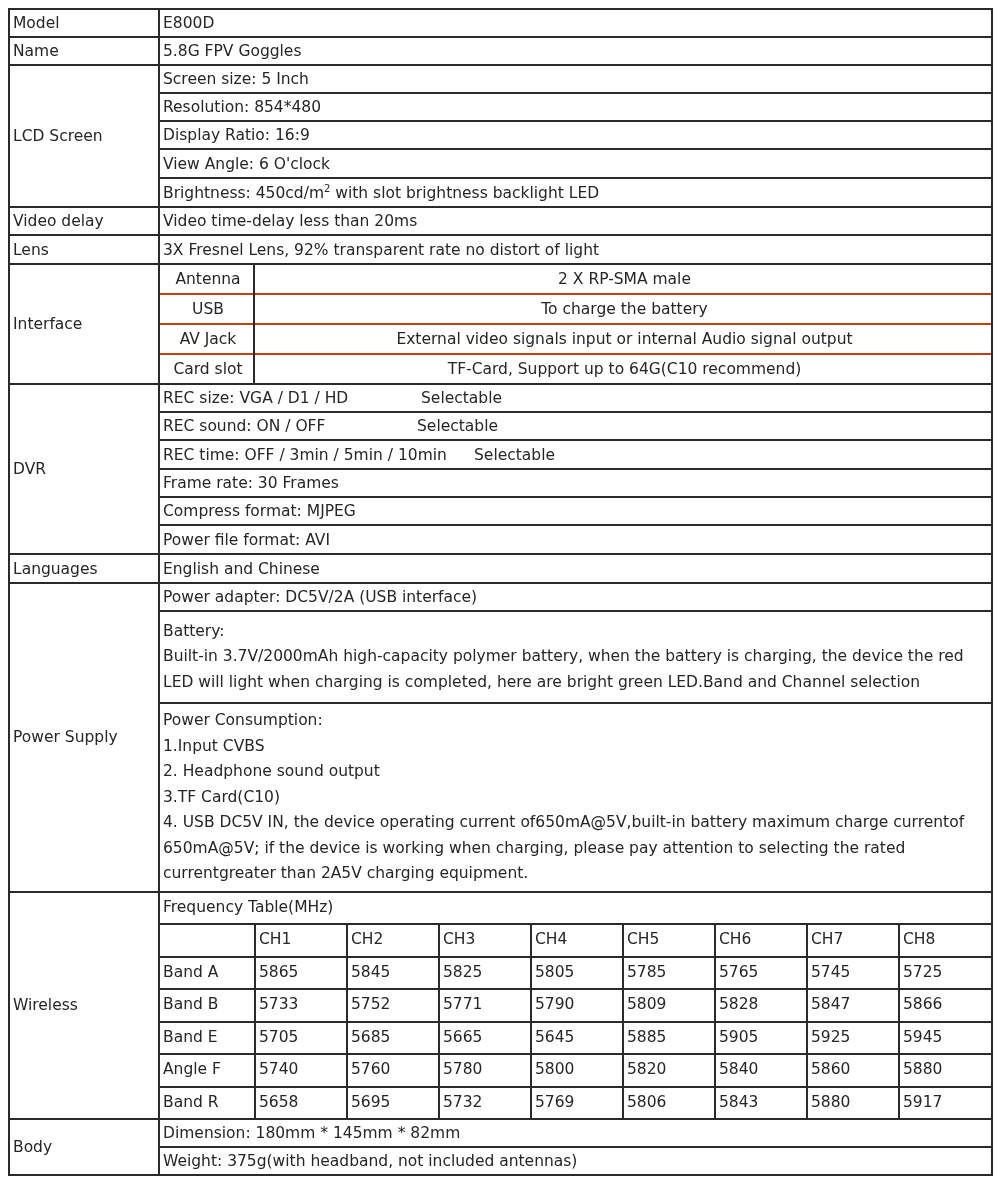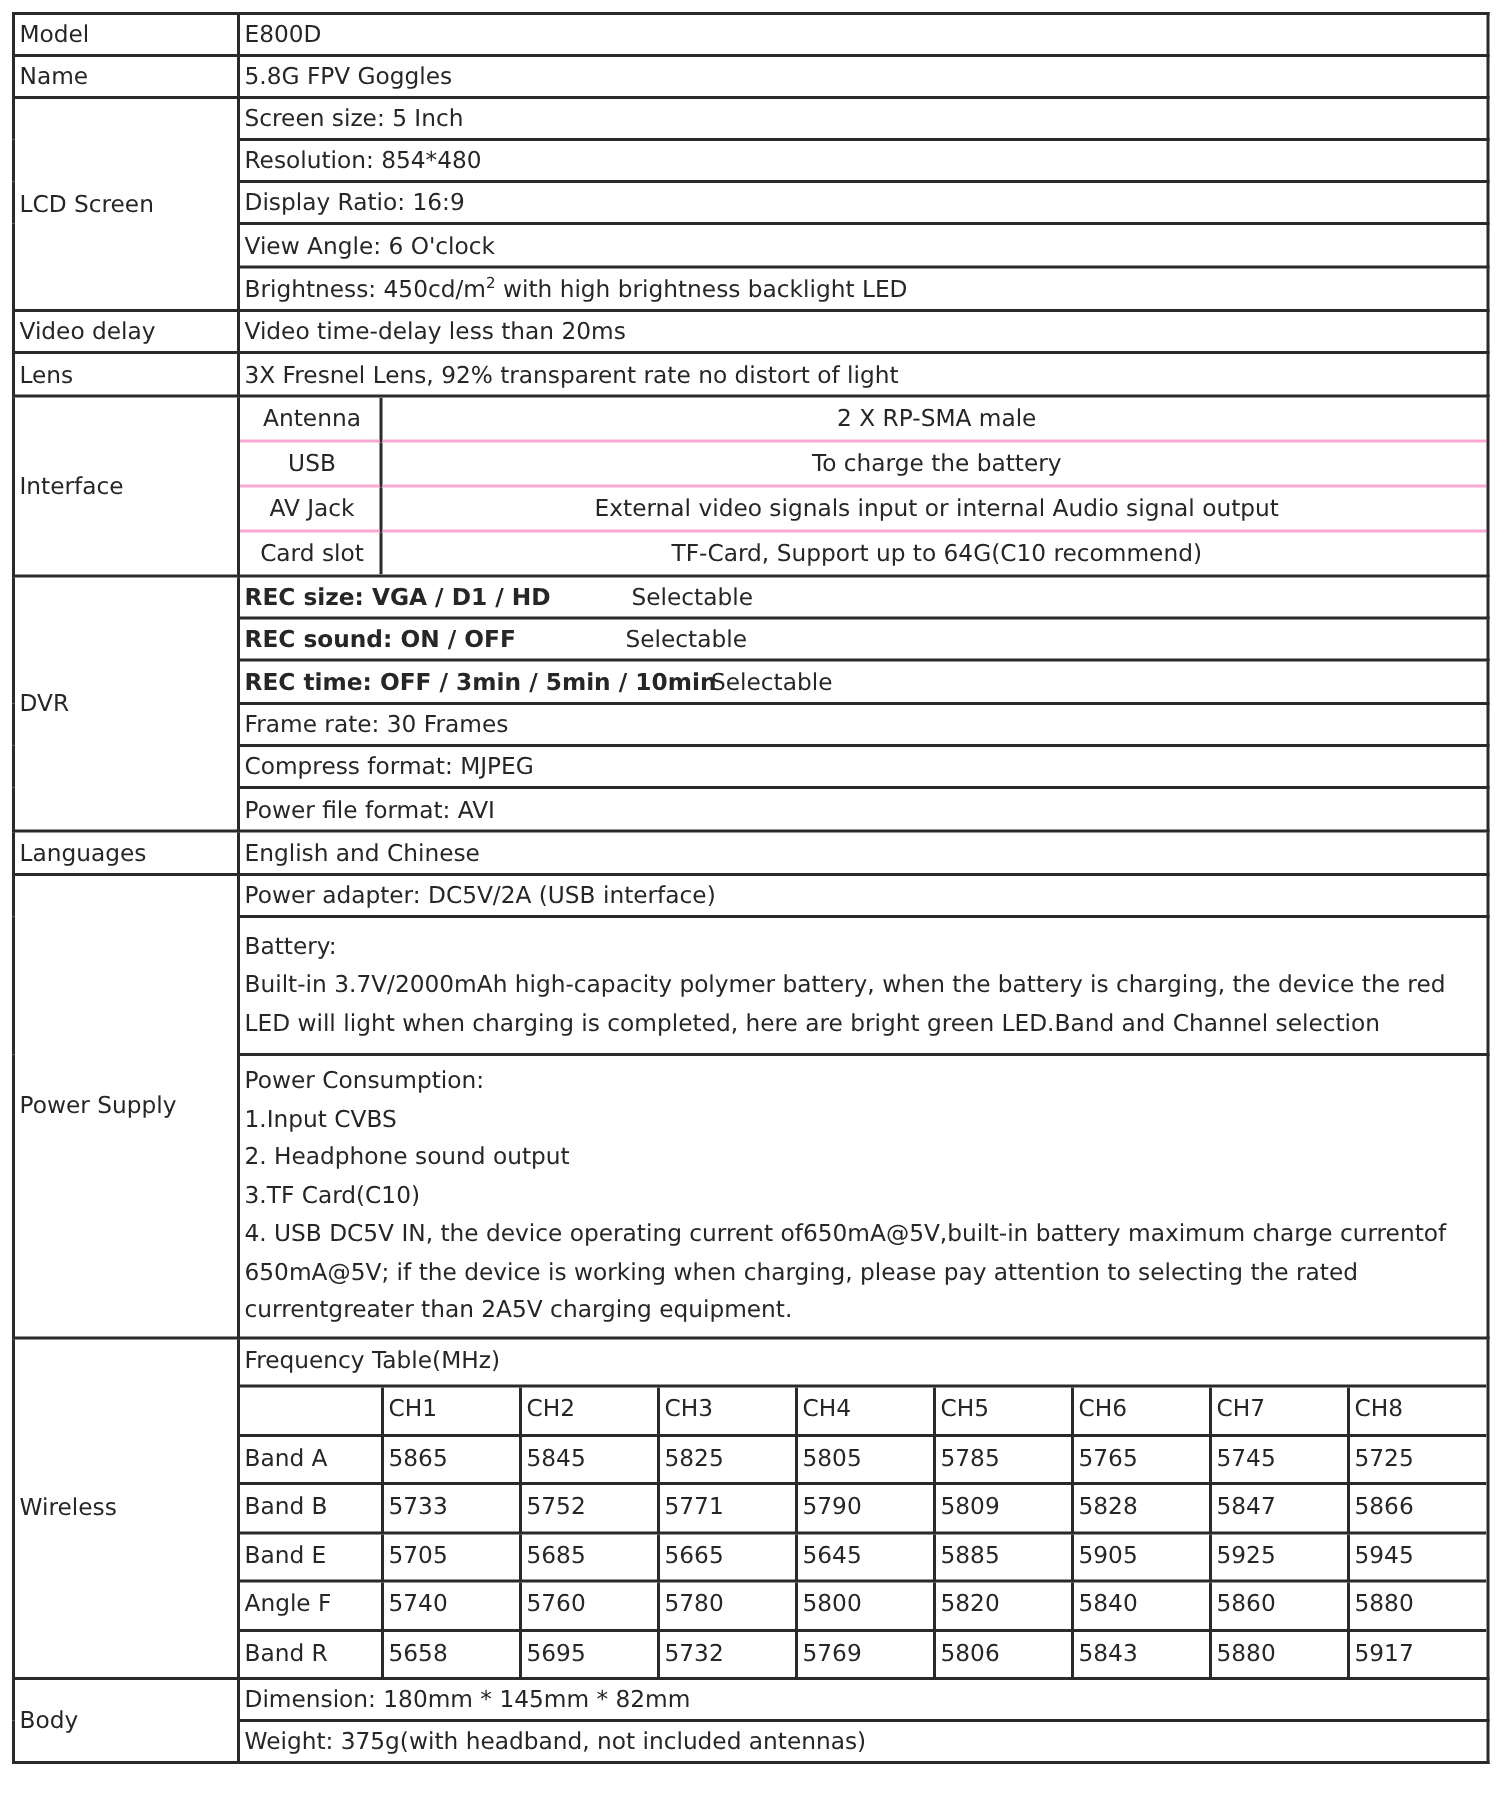--- a/index.html
+++ b/index.html
@@ -7,25 +7,25 @@
          font-family:"DejaVu Sans", sans-serif; color:#262626; }
   table.spec { position:absolute; left:8px; top:8px; width:985px;
                border-collapse:collapse; table-layout:fixed; font-size:15.5px; }
   table.spec td { border:2px solid #2a2a2a; padding:0 0 0 3px; vertical-align:middle;
                   white-space:nowrap; overflow:hidden; line-height:20px; }
   td.label { width:145px; }
   tr.h30 td { height:26px; }
   tr.h31 td { height:27px; }
   table.inner { border-collapse:collapse; width:100%; table-layout:fixed;text-align:center; }
   td.nest { padding:0 !important; border:2px solid #2a2a2a; }
-  table.inner td { border:none; border-top:2px solid #f9a8d4; height:28px; padding:0 0 0 3px; }
+  table.inner td { border:none; border-top:2px solid #c2410c; height:28px; padding:0 0 0 3px; }
   table.inner tr:first-child td { border-top:none; }
   table.inner td.ilab { width:90px; border-right:2px solid #2a2a2a; }
   .multi { white-space:normal !important; line-height:25.5px !important; padding-top:4px !important; padding-bottom:4px !important;margin-left:32px; }
-  .gap { display:inline-block;font-weight:bold; }
+  .gap { display:inline-block; }
   table.freq { border-collapse:collapse; width:100%; table-layout:fixed; }
   table.freq td { border:none; border-top:2px solid #2a2a2a; border-left:2px solid #2a2a2a;
                   height:28.5px; padding:0 0 2px 3px; }
   table.freq td:first-child { border-left:none; }
   table.freq tr.ftitle td { border-top:none; }
   sup { font-size:10px; line-height:0; }
 </style>
 </head>
 <body>
 
@@ -49,21 +49,21 @@
   <tr class="h30">
     <td>Resolution: 854*480</td>
   </tr>
   <tr class="h30">
     <td>Display Ratio: 16:9</td>
   </tr>
   <tr class="h31">
     <td>View Angle: 6  O'clock</td>
   </tr>
   <tr class="h31">
-    <td><span>Brightness: 450cd/m</span><sup>2</sup><span> with high brightness backlight LED</span></td>
+    <td><span>Brightness: 450cd/m</span><sup>2</sup><span> with slot brightness backlight LED</span></td>
   </tr>
 
   <tr class="h30">
     <td class="label">Video delay</td>
     <td>Video time-delay less than 20ms</td>
   </tr>
 
   <tr class="h31">
     <td class="label">Lens</td>
     <td>3X Fresnel Lens, 92% transparent rate no distort of light</td>

